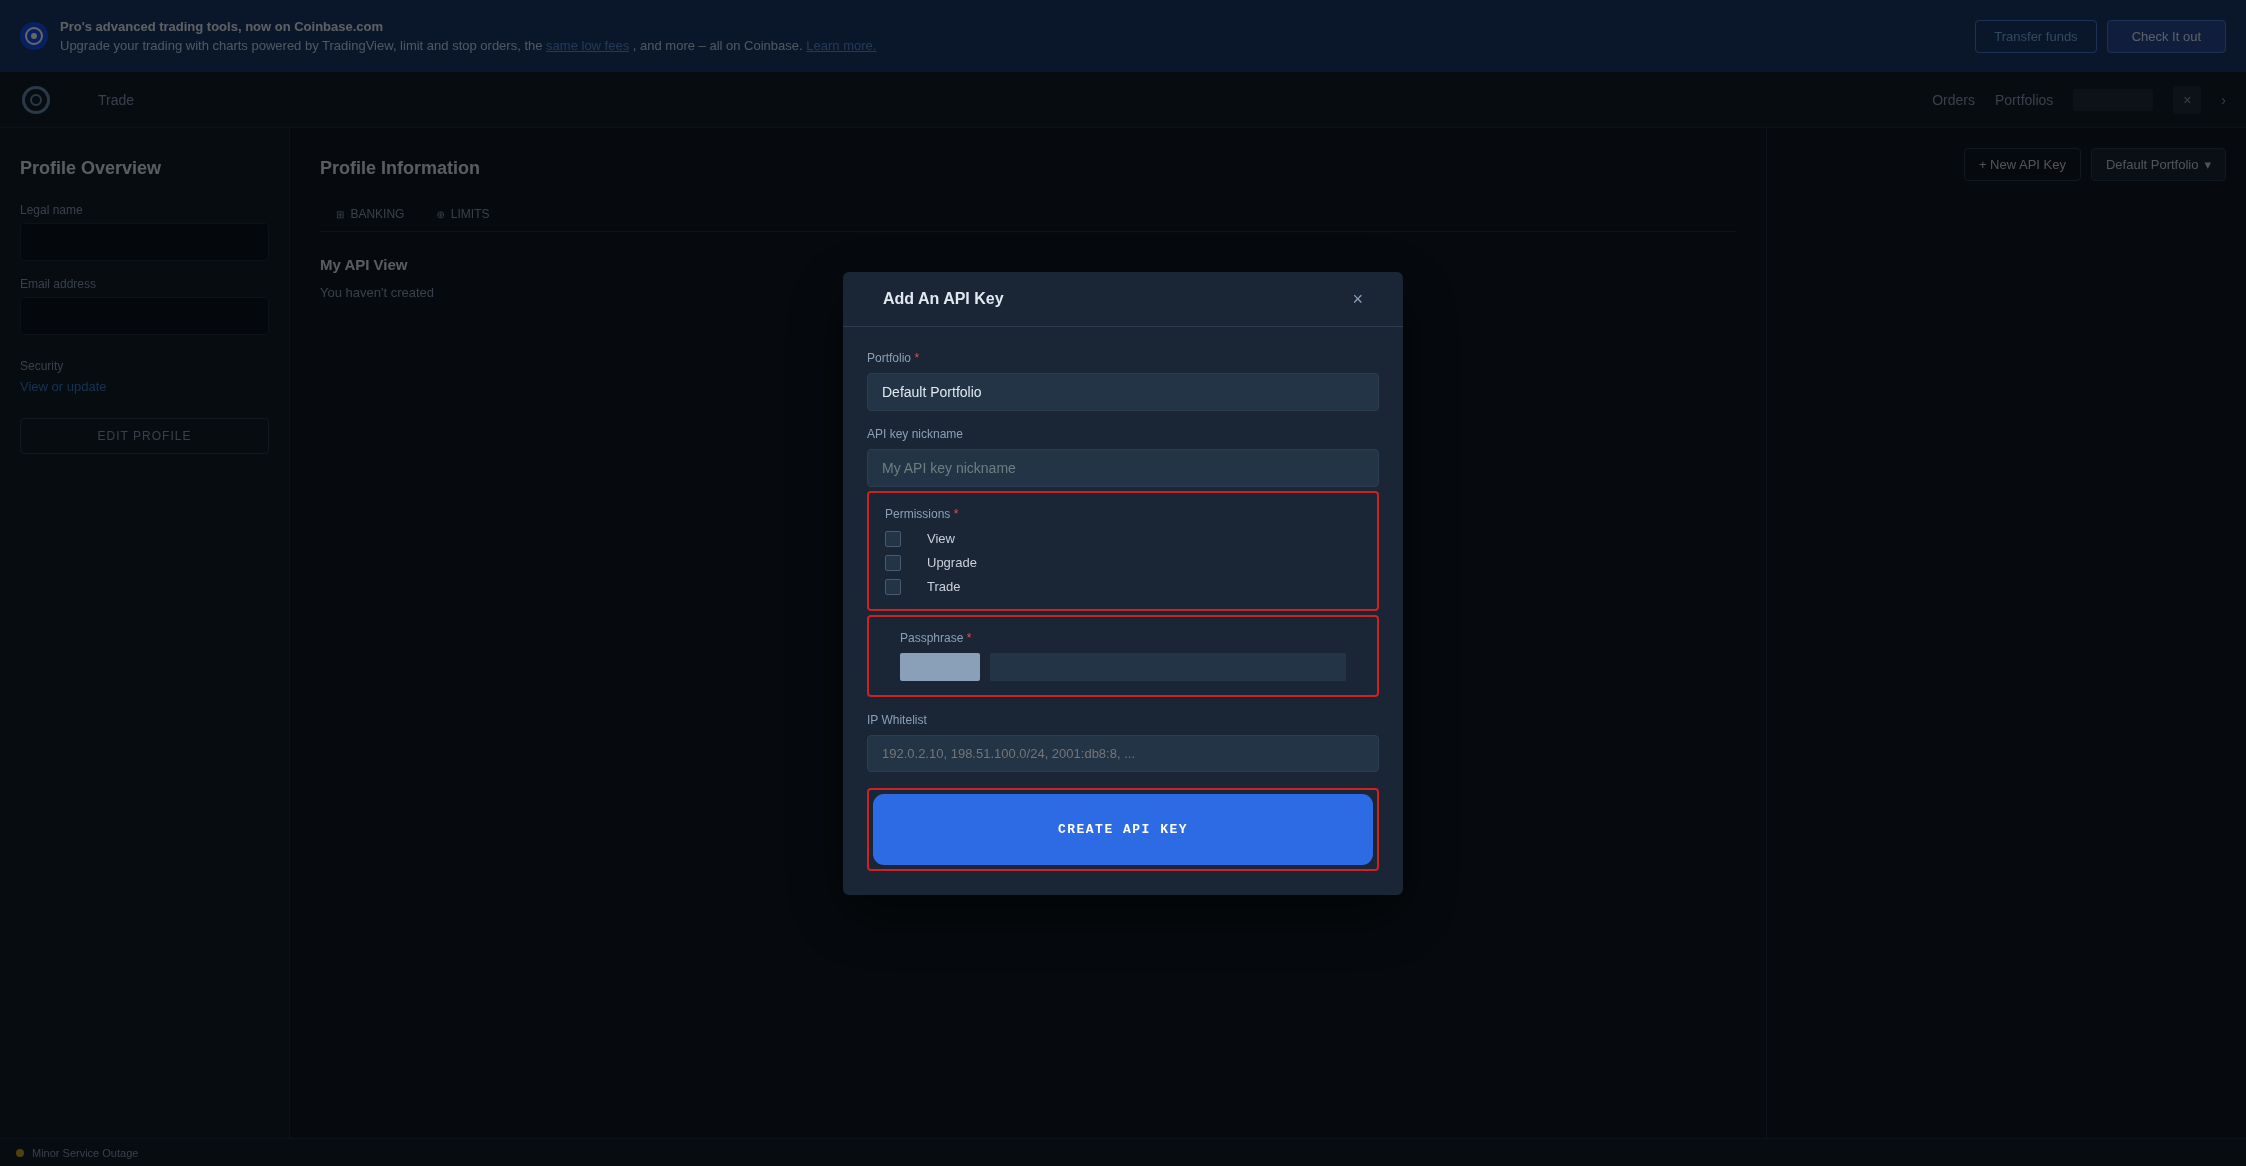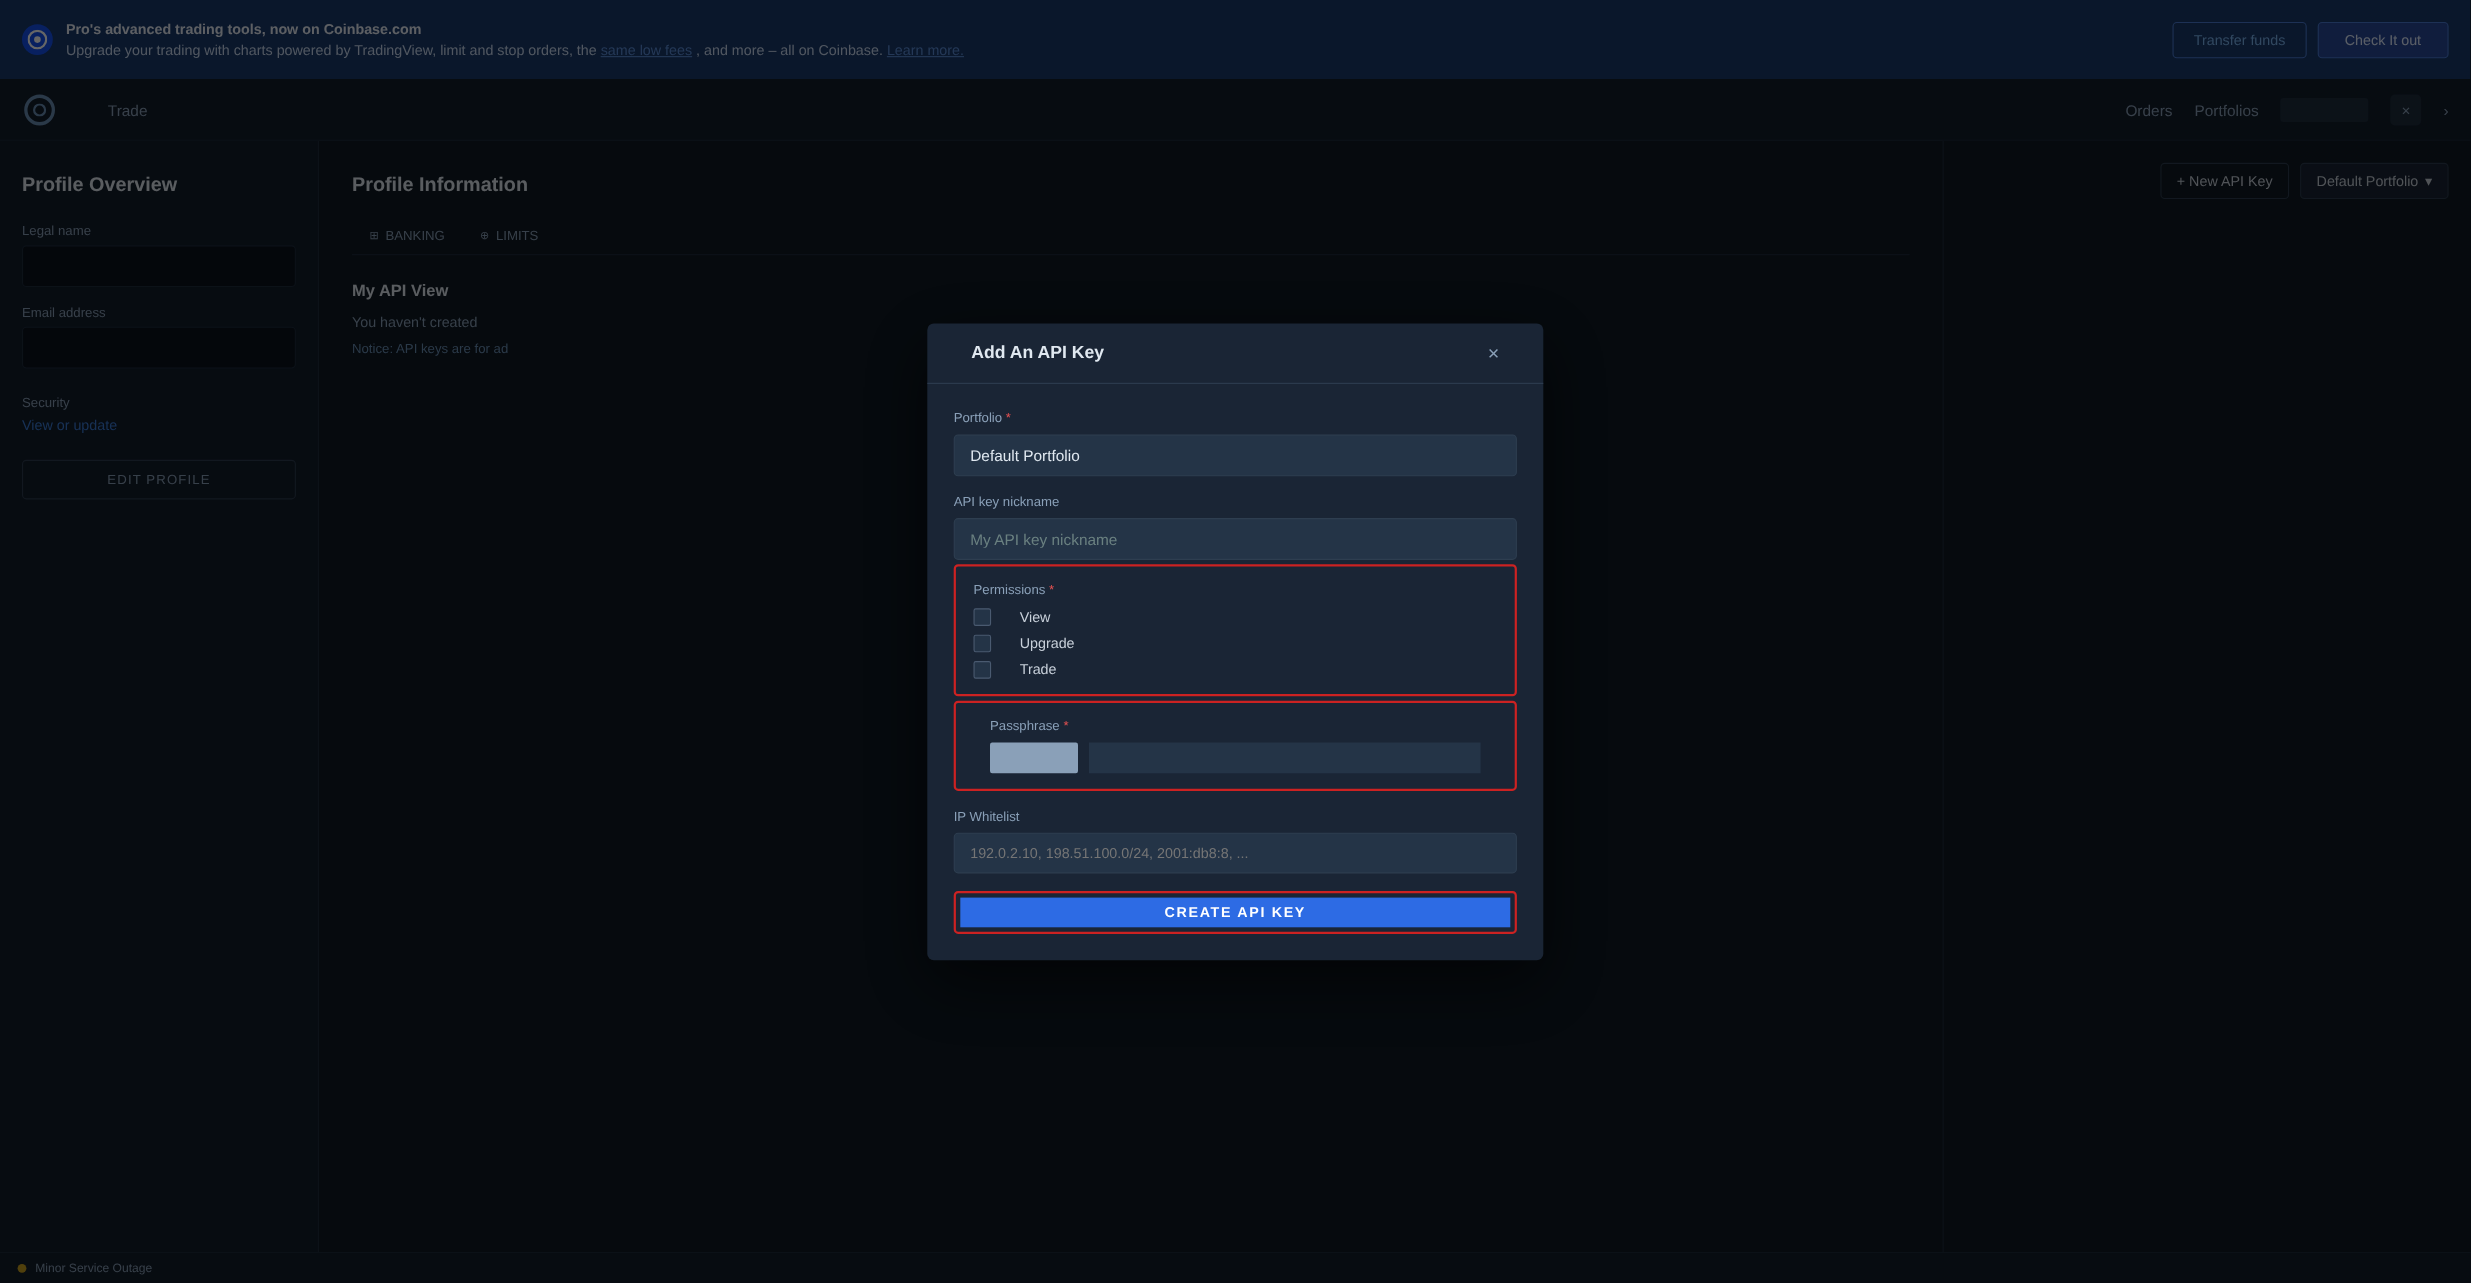--- a/index.html
+++ b/index.html
@@ -433,28 +433,29 @@
     .create-btn-wrapper {
       border: 2px solid #cc2222;
       border-radius: 4px;
       padding: 4px;
       margin-top: 16px;
     }
     .create-btn {
       width: 100%;
       background: #2d6be4;
       border: none;
-      border-radius: 0;
-      padding: 6px;
+      border-radius: 11px;
+      padding: 28px;
       color: #ffffff;
       font-size: 13px;
       font-weight: 600;
       letter-spacing: 1.5px;
       text-transform: uppercase;
       cursor: pointer;
+      font-family: Liberation Mono, monospace;
     }
 
     
     .status-bar {
       position: fixed;
       bottom: 0;
       left: 0;
       right: 0;
       background: #131e2c;
       height: 28px;
@@ -548,21 +549,20 @@
       </div>
       <div class="tab-item">
         <span class="tab-icon">⊕</span>
         <span>LIMITS</span>
       </div>
     </div>
 
     <div class="api-keys-section">
       <div class="api-keys-title">My API View</div>
       <div class="api-empty-text">You haven't created</div>
-      <div class="api-notice">Notice: API keys are for ad</div>
     </div>
   </div>
 
   <div class="right-panel">
     <div class="right-actions">
       <button class="new-api-btn">+ New API Key</button>
       <div class="portfolio-select">
         <span>Default Portfolio</span>
         <span>▾</span>
       </div>

